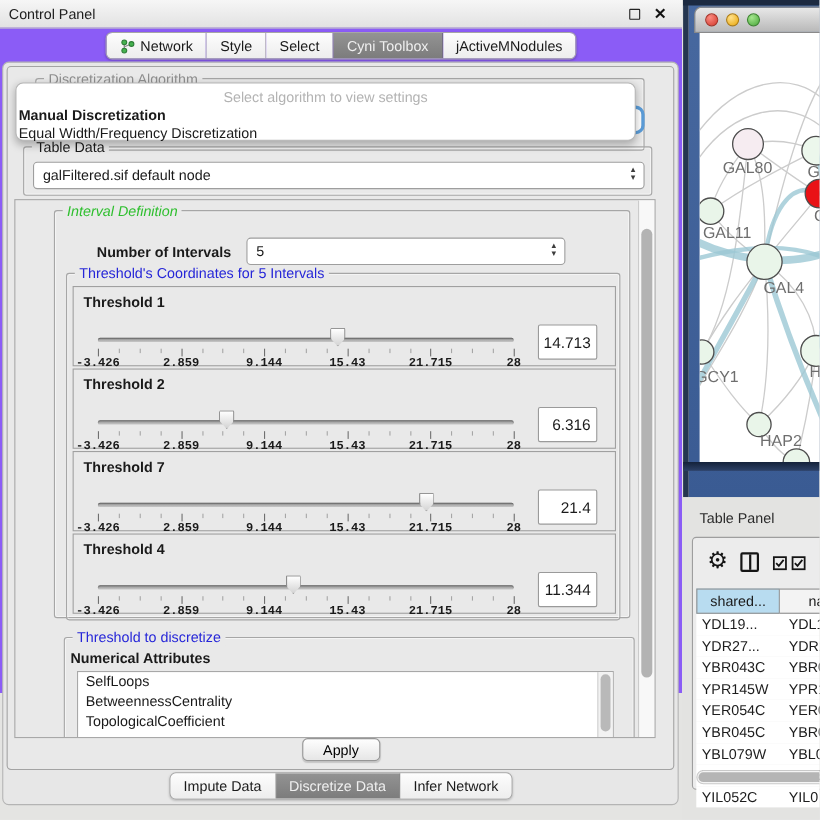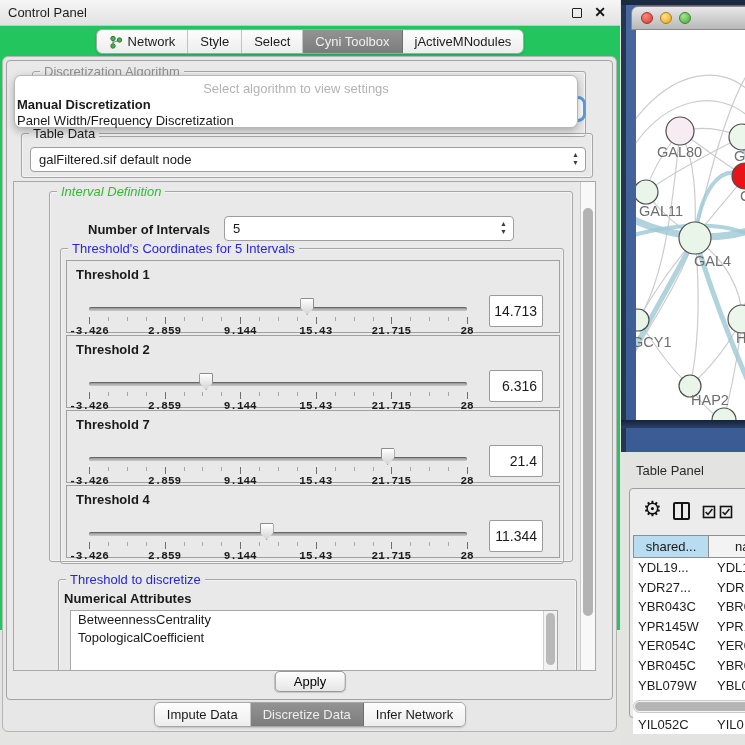--- a/index.html
+++ b/index.html
@@ -3,21 +3,21 @@
 <meta charset="utf-8">
 <style>
   * { margin:0; padding:0; box-sizing:border-box; }
   html,body { width:745px; height:745px; background:#e4e4e2; }
   #app { position:relative; width:745px; height:745px; overflow:hidden;
          font-family:"Liberation Sans", sans-serif; font-size:13px; color:#1a1a1a;
          --c-accent:#5b9dd9; --c-green:#2ebf2e; --c-blue:#2626d8; --c-red:#e91216;
          --c-teal:#9cc8d4; --c-frame:#3e5f9a; --c-thblue:#b8dcf0; }
 
   
-  #left-window { position:absolute; left:0; top:0; width:620px; height:630px; background:#22c55e; }
+  #left-window { position:absolute; left:0; top:0; width:620px; height:630px; background:#8b5cf6; }
   .titlebar { position:absolute; left:0; top:0; width:620px; height:26px;
               background:linear-gradient(#f6f6f6,#e2e2e2); border-bottom:1px solid #c6c6c6; }
   .tb-title { position:absolute; left:8px; top:5px; font-size:13px; color:#1c1c1c; }
   .float-icon { position:absolute; right:38px; top:8px; width:10px; height:10px; border:1.6px solid #222; border-radius:1px; }
   .close-icon { position:absolute; right:14px; top:4px; font-size:14px; font-weight:bold; color:#111; }
 
   .tabrow { position:absolute; left:0; top:29px; width:620px; display:flex; justify-content:center; }
   .tabgroup { display:flex; border:1px solid #a6a6a6; border-radius:6px; overflow:hidden;
               box-shadow:0 1px 2px rgba(0,0,0,.18); }
   .tab { display:flex; align-items:center; gap:5px; padding:4px 12px; font-size:13px;
@@ -185,21 +185,21 @@
 
     <div class="group" id="algo-group">
       <span class="gtitle">Discretization Algorithm</span>
     </div>
     <div id="combo-ring"></div>
 
     <div id="algo-popup">
       <div class="pp-placeholder">Select algorithm to view settings</div>
       <div id="pp-options">
           <div class="pp-opt bold" style="top: 21px;">Manual Discretization</div>
-          <div class="pp-opt" style="top: 37px;">Panel Width/Frequency Discretization</div>
+          <div class="pp-opt" style="top: 37px;">Equal Width/Frequency Discretization</div>
         </div>
     </div>
 
     <div class="group" id="td-group">
       <span class="gtitle">Table Data</span>
       <div class="combo" id="td-combo">
         <span>galFiltered.sif default node</span>
         <span class="arrows">
             <span>▲</span>
             <span>▼</span>
@@ -387,20 +387,21 @@
               </div>
             </div>
         </div>
       </div>
 
       <div class="group" id="attr-group">
         <span class="gtitle">Threshold to discretize</span>
         <div id="attr-heading">Numerical Attributes</div>
         <div id="attr-list">
           <div id="attr-items">
+              <div class="attr-item">SelfLoops</div>
               <div class="attr-item">BetweennessCentrality</div>
               <div class="attr-item">TopologicalCoefficient</div>
             </div>
           <div id="lb-sb">
               <div id="lb-thumb"></div>
             </div>
         </div>
       </div>
 
       <div id="vsb">

